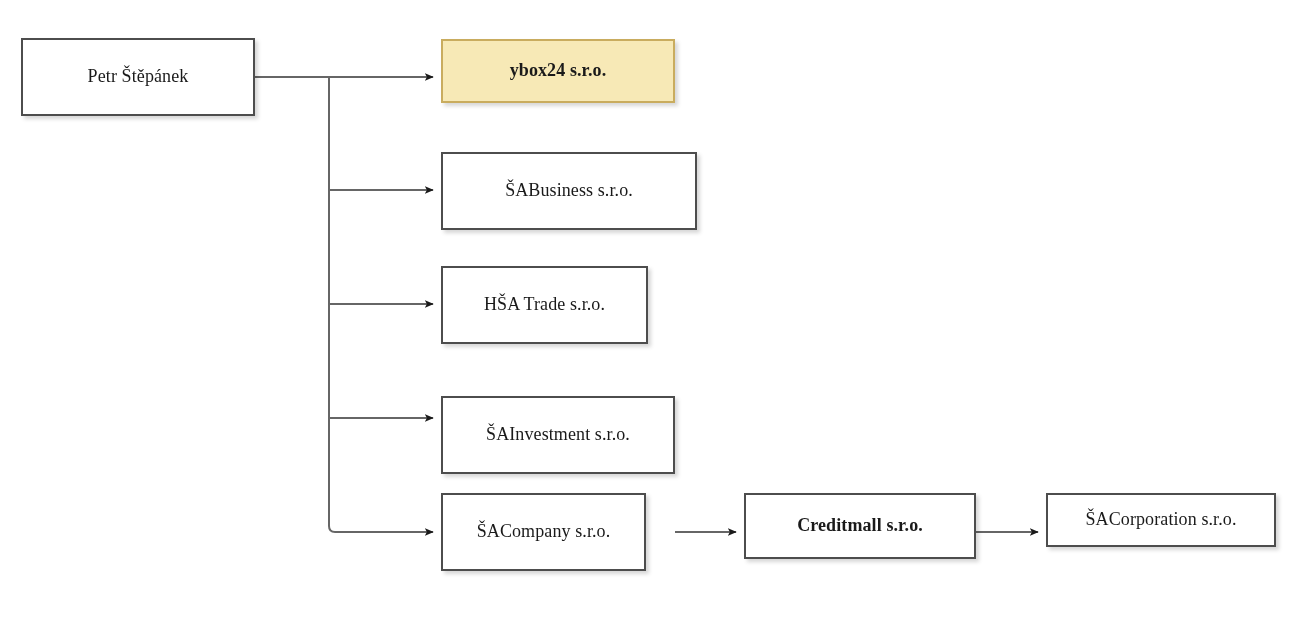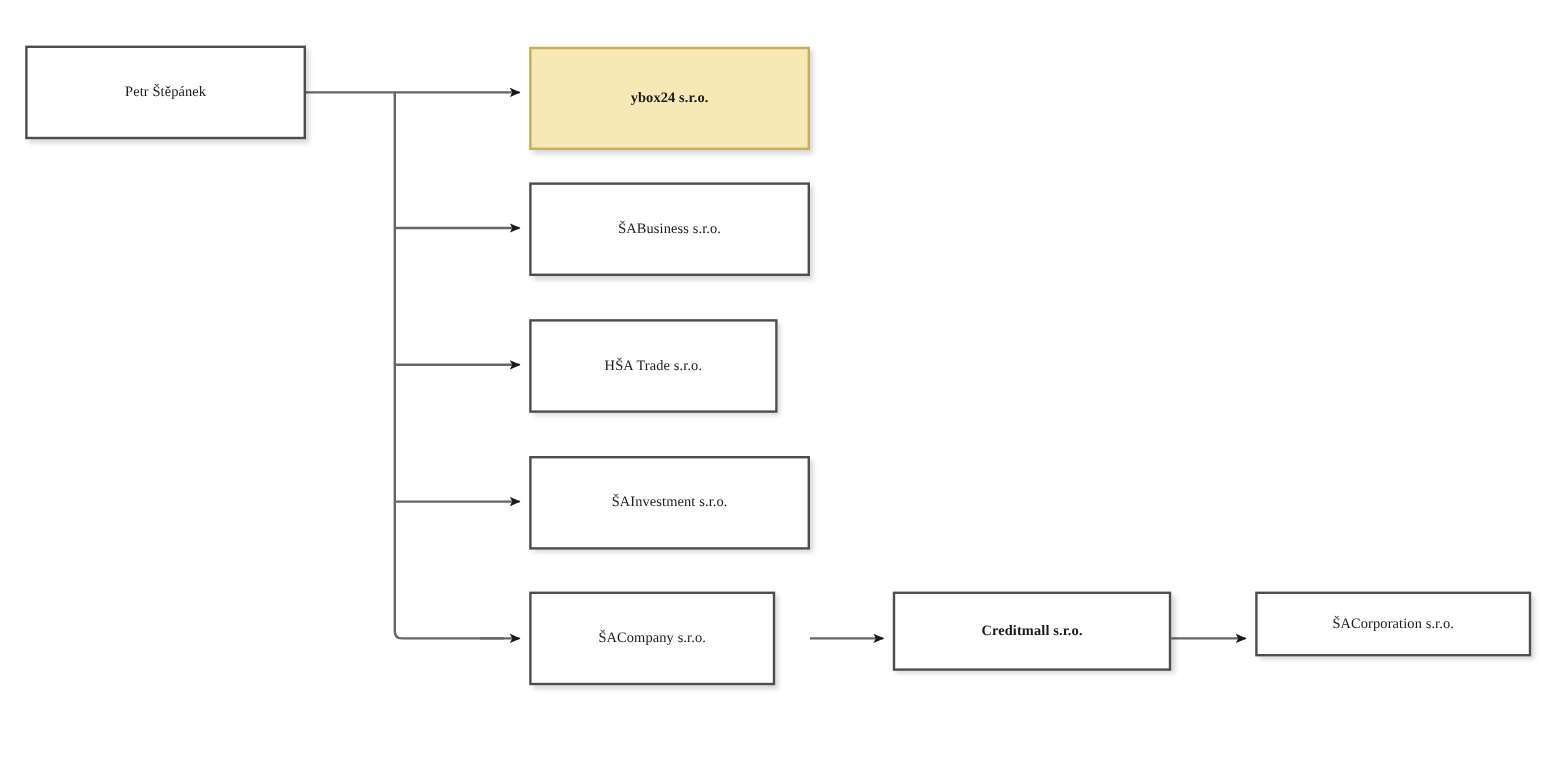--- a/index.html
+++ b/index.html
@@ -29,21 +29,21 @@
     box-sizing: border-box;
     display: flex;
     align-items: center;
     justify-content: center;
     background: #ffffff;
     border: 2px solid #4d4d4d;
     box-shadow: 3px 3px 4px rgba(0, 0, 0, 0.16);
     z-index: 2;
   }
   .node-label {
-    font-size: 12px;
+    font-size: 18px;
     line-height: 1.1;
     color: #1a1a1a;
     letter-spacing: 0.1px;
     text-align: center;
     white-space: nowrap;
   }
   .node.highlight {
     background: #f7e9b6;
     border-color: #c9ac5e;
   }
@@ -78,33 +78,33 @@
 
     <line x1="675" y1="532" x2="736" y2="532" stroke="#666666" stroke-width="2" marker-end="url(#arrowhead)"></line>
 
     <line x1="976" y1="532" x2="1038" y2="532" stroke="#666666" stroke-width="2" marker-end="url(#arrowhead)"></line>
   </svg>
 
   <div class="node" style="left:21px; top:38px; width:234px; height:78px;">
     <span class="node-label">Petr Štěpánek</span>
   </div>
 
-  <div class="node highlight" style="left:441px; top:39px; width:234px; height:86px;">
+  <div class="node highlight" style="left:441px; top:39px; width:234px; height:64px;">
     <span class="node-label">ybox24 s.r.o.</span>
   </div>
 
-  <div class="node" style="left:441px; top:152px; width:234px; height:78px;">
+  <div class="node" style="left:441px; top:152px; width:256px; height:78px;">
     <span class="node-label">ŠABusiness s.r.o.</span>
   </div>
 
   <div class="node" style="left:441px; top:266px; width:207px; height:78px;">
     <span class="node-label">HŠA Trade s.r.o.</span>
   </div>
 
-  <div class="node" style="left:441px; top:380px; width:234px; height:78px;">
+  <div class="node" style="left:441px; top:396px; width:234px; height:78px;">
     <span class="node-label">ŠAInvestment s.r.o.</span>
   </div>
 
   <div class="node" style="left:441px; top:493px; width:205px; height:78px;">
     <span class="node-label">ŠACompany s.r.o.</span>
   </div>
 
   <div class="node" style="left:744px; top:493px; width:232px; height:66px;font-weight:bold;">
     <span class="node-label">Creditmall s.r.o.</span>
   </div>

